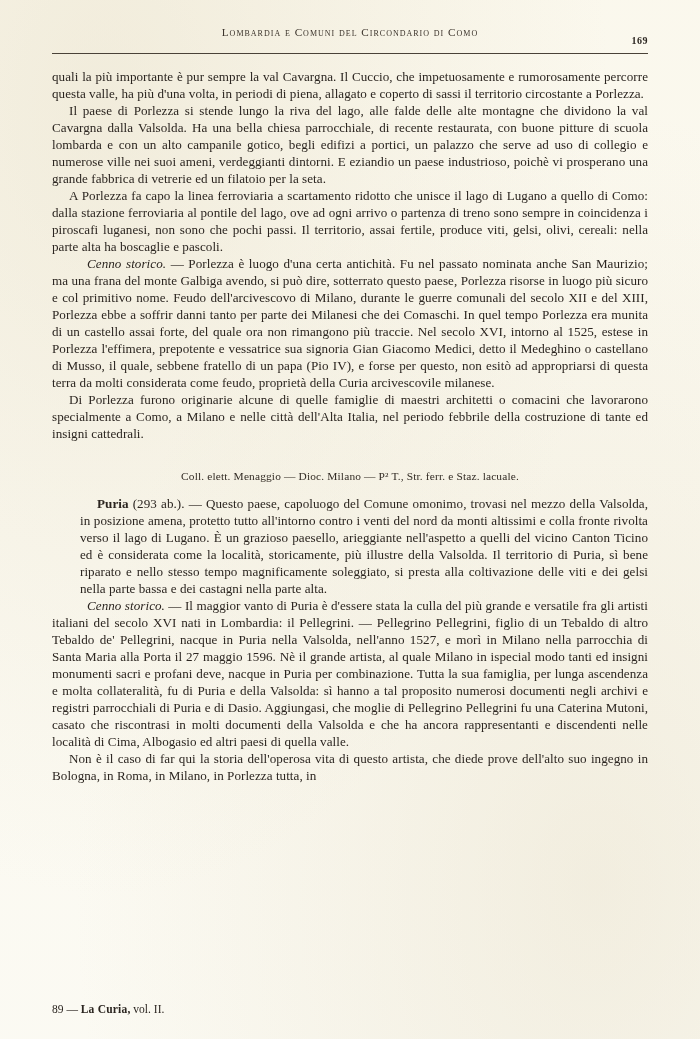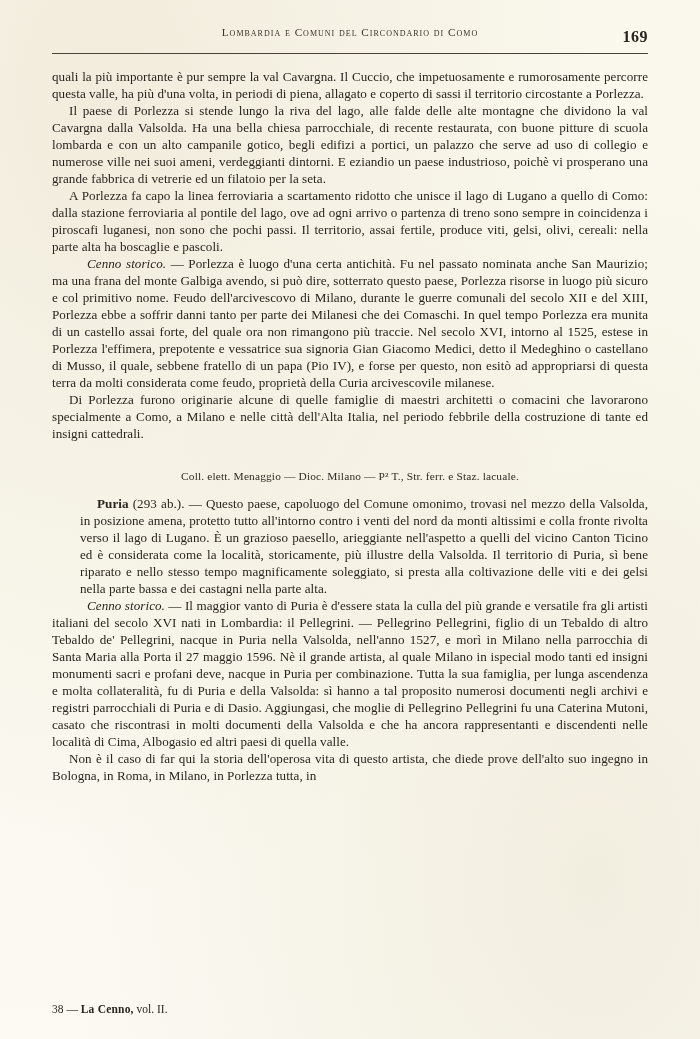--- a/index.html
+++ b/index.html
@@ -45,21 +45,21 @@
     letter-spacing: 1.0px;
     color: #3a322a;
     font-variant: small-caps;
     text-align: center;
     white-space: nowrap;
   }
   .page-number {
     position: absolute;
     right: 0;
     bottom: 0;
-    font-size: 16px;
+    font-size: 10px;
     font-weight: bold;
     color: #2b2520;
     letter-spacing: 0.5px;
   }
   .rule {
     border: 0;
     border-top: 1px solid #4a4238;
     margin: 7px 0 14px 0;
     height: 0;
   }
@@ -134,15 +134,15 @@
 
     <p class="indent entry-gap"><span class="bold">Puria</span> <span>(293 ab.).</span><span> — </span><span>Questo paese, capoluogo del Comune omonimo, trovasi nel mezzo della Valsolda, in posizione amena, protetto tutto all'intorno contro i venti del nord da monti altissimi e colla fronte rivolta verso il lago di Lugano. È un grazioso paesello, arieggiante nell'aspetto a quelli del vicino Canton Ticino ed è considerata come la località, storicamente, più illustre della Valsolda. Il territorio di Puria, sì bene riparato e nello stesso tempo magnificamente soleggiato, si presta alla coltivazione delle viti e dei gelsi nella parte bassa e dei castagni nella parte alta.</span></p>
 
     <p class="indent"><span class="ital">Cenno storico.</span><span> — </span><span>Il maggior vanto di Puria è d'essere stata la culla del più grande e versatile fra gli artisti italiani del secolo XVI nati in Lombardia: il Pellegrini. — Pellegrino Pellegrini, figlio di un Tebaldo di altro Tebaldo de' Pellegrini, nacque in Puria nella Valsolda, nell'anno 1527, e morì in Milano nella parrocchia di Santa Maria alla Porta il 27 maggio 1596. Nè il grande artista, al quale Milano in ispecial modo tanti ed insigni monumenti sacri e profani deve, nacque in Puria per combinazione. Tutta la sua famiglia, per lunga ascendenza e molta collateralità, fu di Puria e della Valsolda: sì hanno a tal proposito numerosi documenti negli archivi e registri parrocchiali di Puria e di Dasio. Aggiungasi, che moglie di Pellegrino Pellegrini fu una Caterina Mutoni, casato che riscontrasi in molti documenti della Valsolda e che ha ancora rappresentanti e discendenti nelle località di Cima, Albogasio ed altri paesi di quella valle.</span></p>
 
     <p class="indent">Non è il caso di far qui la storia dell'operosa vita di questo artista, che diede prove dell'alto suo ingegno in Bologna, in Roma, in Milano, in Porlezza tutta, in</p>
 
   </div>
 
   <div class="colophon">
-    <span>38</span><span> — </span><span class="gothic">La Cenno,</span> <span>vol. II.</span>
+    <span>89</span><span> — </span><span class="gothic">La Curia,</span> <span>vol. II.</span>
   </div>
 </div>
 
 </body></html>

